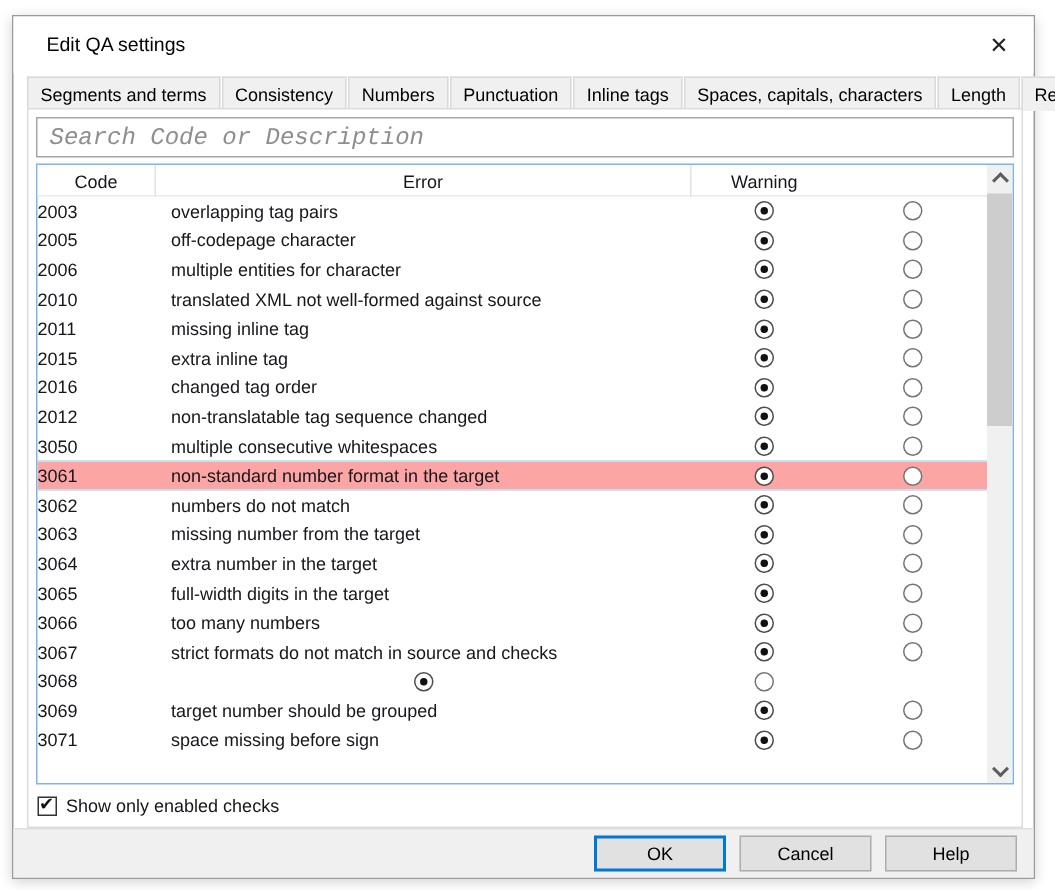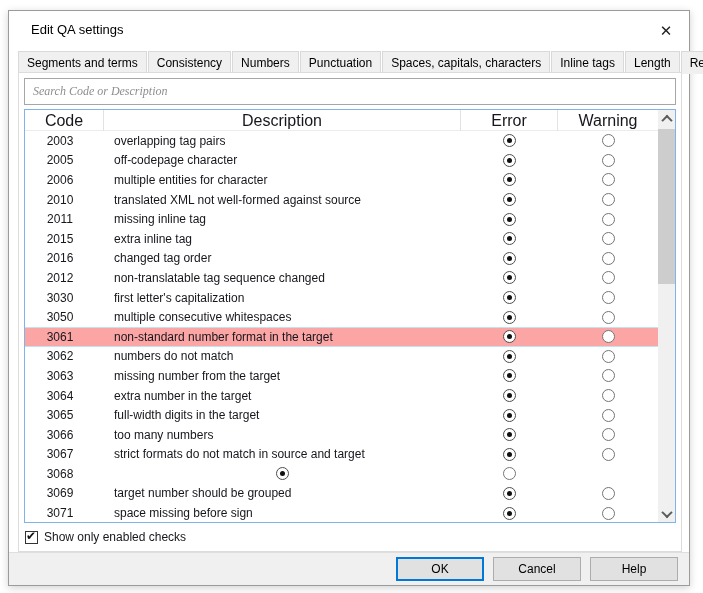--- a/index.html
+++ b/index.html
@@ -15,35 +15,35 @@
     line-height:24px; font-size:15px; color:#222; cursor:pointer; }
   
   .tabstrip { position:absolute; left:9px; top:40px; right:9px; display:flex; align-items:flex-end; }
   .tab { font-size:12px; padding:4px 8px 4px 8px; background:#f0f0f0; border:1px solid #d9d9d9;
     border-bottom:none; margin-right:1px; white-space:nowrap; color:#000000; position:relative; }
   
   .tabpage { position:absolute; left:9px; top:61px; width:664px; height:480px;
     border:1px solid #dcdcdc; background:#fff; }
   
   .search { position:absolute; left:5px; top:5px; width:652px; height:27px;
-    border:1px solid #a6a6a6; font-family:Liberation Serif, serif;
-    font-size:12px; font-style:italic; color:#16161c; padding:0 8px; outline:none; }
+    border:1px solid #a6a6a6; font-family:Liberation Mono, monospace;
+    font-size:16px; font-style:italic; color:#16161c; padding:0 8px; outline:none; }
   .search::placeholder { color:#8e8e8e; font-style:italic; }
   
   .table { position:absolute; left:5px; top:36px; width:652px; height:414px;
     border:1px solid #7eb4ea; background:#fff; overflow:hidden; }
   .thead { display:grid; grid-template-columns:79px 357px 97px 100px; height:21px;
-    font-size:16px; border-bottom:1px solid #ececec; background:#fff; width:633px; }
+    font-size:12px; border-bottom:1px solid #ececec; background:#fff; width:633px; }
   .th { display:flex; align-items:center; justify-content:center; border-right:1px solid #e2e2e2; height:21px; }
   .th:last-child { border-right:none; }
   .tbody { position:absolute; left:0; top:21px; width:633px; }
   .row { display:grid; grid-template-columns:79px 357px 97px 100px; height:19.6px;
     font-size:12px; align-items:center; border-top:1px solid transparent; border-bottom:1px solid transparent; }
   .row.hl { background:#fca5a5; border-top:1px solid #bfe3f4; border-bottom:1px solid #bfe3f4; }
-  .cell.code { text-align:center; padding-right:9px; }
+  .cell.code { text-align:left; padding-right:9px; }
   .cell.desc { padding-left:10px; white-space:nowrap; overflow:hidden; }
   .cell.radio-cell { display:flex; justify-content:center; align-items:center; }
   .radio { width:13px; height:13px; border-radius:50%; border:1px solid #757575; background:#fff;
     display:inline-flex; align-items:center; justify-content:center; }
   .radio.sel { border-color:#4d4d4d; }
   .radio.sel::after { content:""; width:5px; height:5px; border-radius:50%; background:#111; display:block; }
   
   .vscroll { position:absolute; right:0; top:0; bottom:0; width:17px; background:#f0f0f0; }
   .sb-btn { position:absolute; left:0; width:17px; height:17px; color:#5c5c5c; font-size:10px;
     display:flex; align-items:center; justify-content:center; }
@@ -74,34 +74,33 @@
   <div class="titlebar">
     <div class="title">Edit QA settings</div>
     <div class="close-btn">✕</div>
   </div>
 
   <div class="tabstrip" id="tabstrip">
       <div class="tab">Segments and terms</div>
       <div class="tab">Consistency</div>
       <div class="tab">Numbers</div>
       <div class="tab">Punctuation</div>
+      <div class="tab">Inline tags</div>
       <div class="tab">Spaces, capitals, characters</div>
-      <div class="tab">Inline tags</div>
       <div class="tab">Length</div>
       <div class="tab">Regex</div>
     </div>
 
   <div class="tabpage">
 
     <input class="search" type="text" placeholder="Search Code or Description" style="">
 
     <div class="table">
       <div class="thead">
         <div class="th">Code</div>
-        <div class="th">Description</div>
         <div class="th">Error</div>
         <div class="th">Warning</div>
       </div>
       <div class="tbody" id="tbody">
           <div class="row">
             <span class="cell code">2003</span>
             <span class="cell desc">overlapping tag pairs</span>
             <span class="cell radio-cell">
               <span class="radio sel"></span>
             </span>
@@ -173,30 +172,20 @@
             <span class="cell code">2012</span>
             <span class="cell desc">non-translatable tag sequence changed</span>
             <span class="cell radio-cell">
               <span class="radio sel"></span>
             </span>
             <span class="cell radio-cell">
               <span class="radio"></span>
             </span>
           </div>
           <div class="row">
-            <span class="cell code">3030</span>
-            <span class="cell desc">first letter's capitalization</span>
-            <span class="cell radio-cell">
-              <span class="radio sel"></span>
-            </span>
-            <span class="cell radio-cell">
-              <span class="radio"></span>
-            </span>
-          </div>
-          <div class="row">
             <span class="cell code">3050</span>
             <span class="cell desc">multiple consecutive whitespaces</span>
             <span class="cell radio-cell">
               <span class="radio sel"></span>
             </span>
             <span class="cell radio-cell">
               <span class="radio"></span>
             </span>
           </div>
           <div class="row hl">
@@ -254,21 +243,21 @@
             <span class="cell desc">too many numbers</span>
             <span class="cell radio-cell">
               <span class="radio sel"></span>
             </span>
             <span class="cell radio-cell">
               <span class="radio"></span>
             </span>
           </div>
           <div class="row">
             <span class="cell code">3067</span>
-            <span class="cell desc">strict formats do not match in source and target</span>
+            <span class="cell desc">strict formats do not match in source and checks</span>
             <span class="cell radio-cell">
               <span class="radio sel"></span>
             </span>
             <span class="cell radio-cell">
               <span class="radio"></span>
             </span>
           </div>
           <div class="row">
             <span class="cell code">3068</span>
             <span class="cell radio-cell">

